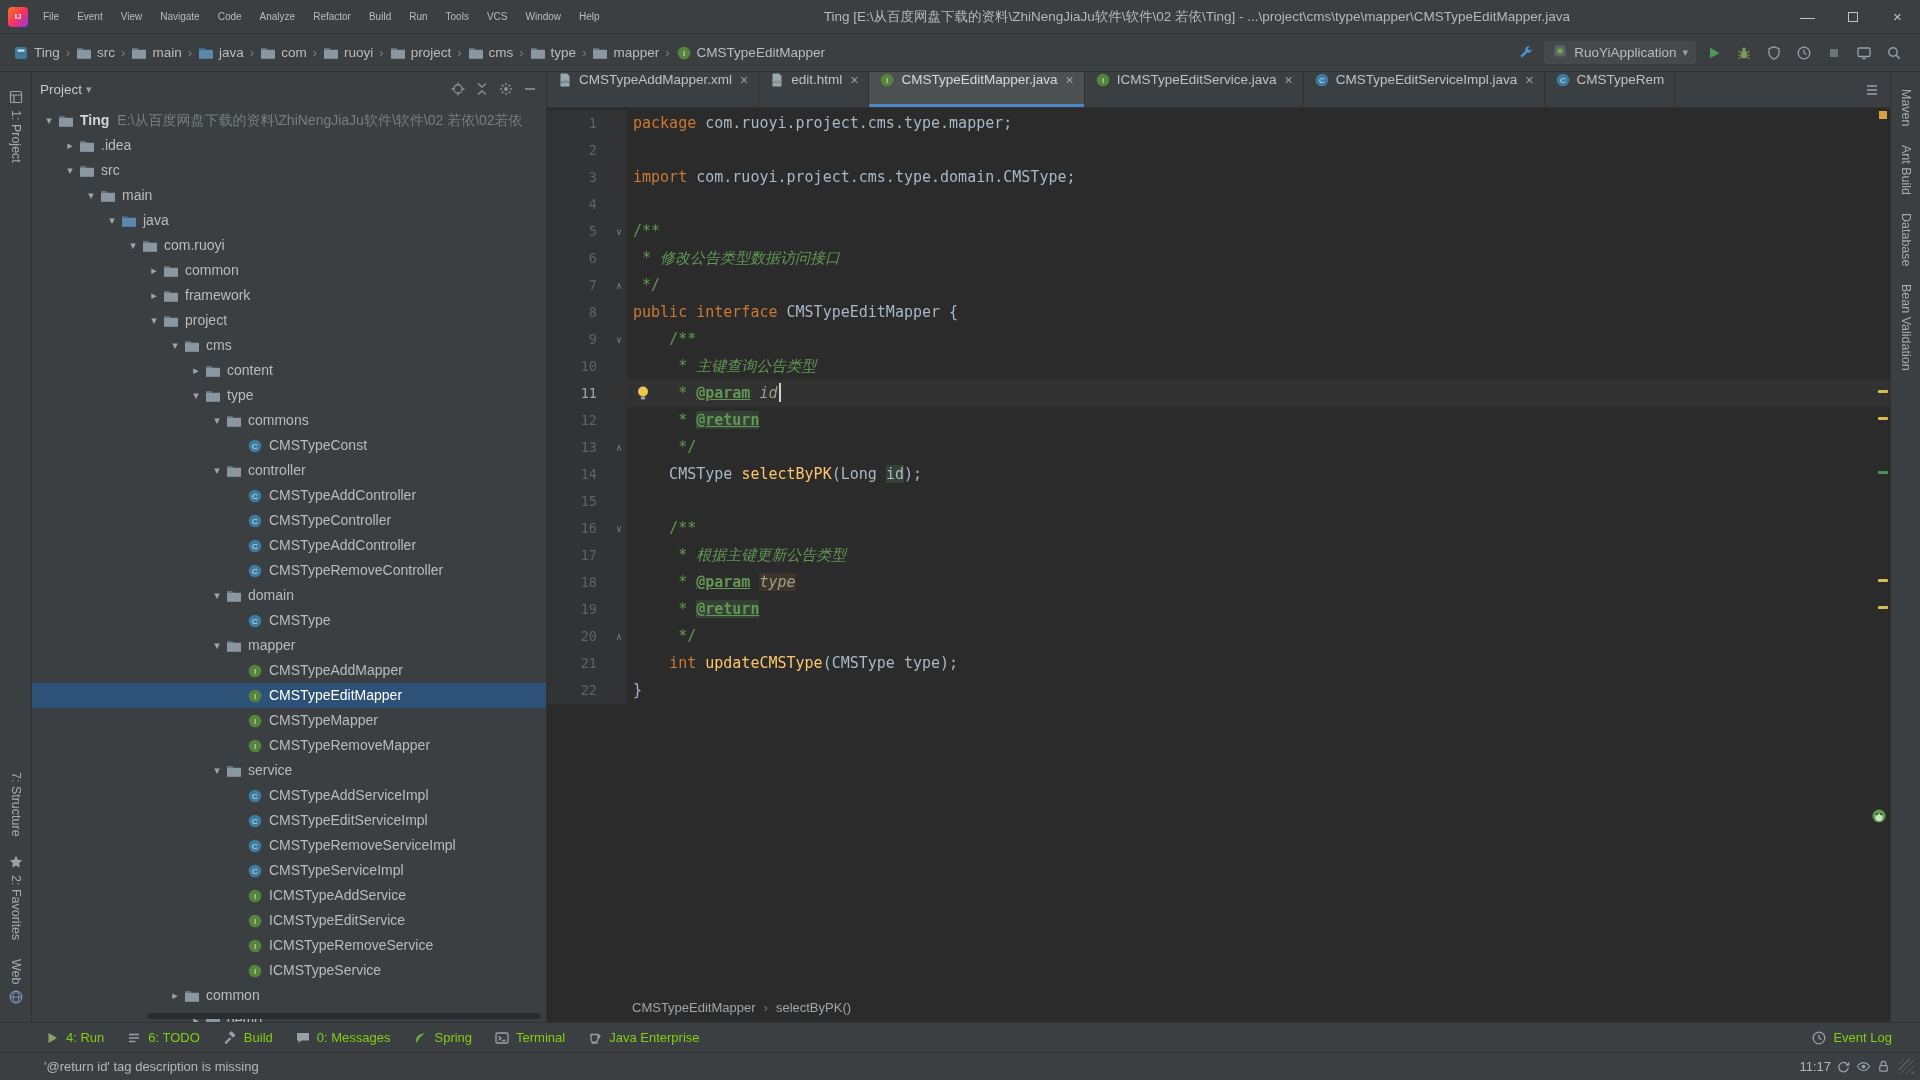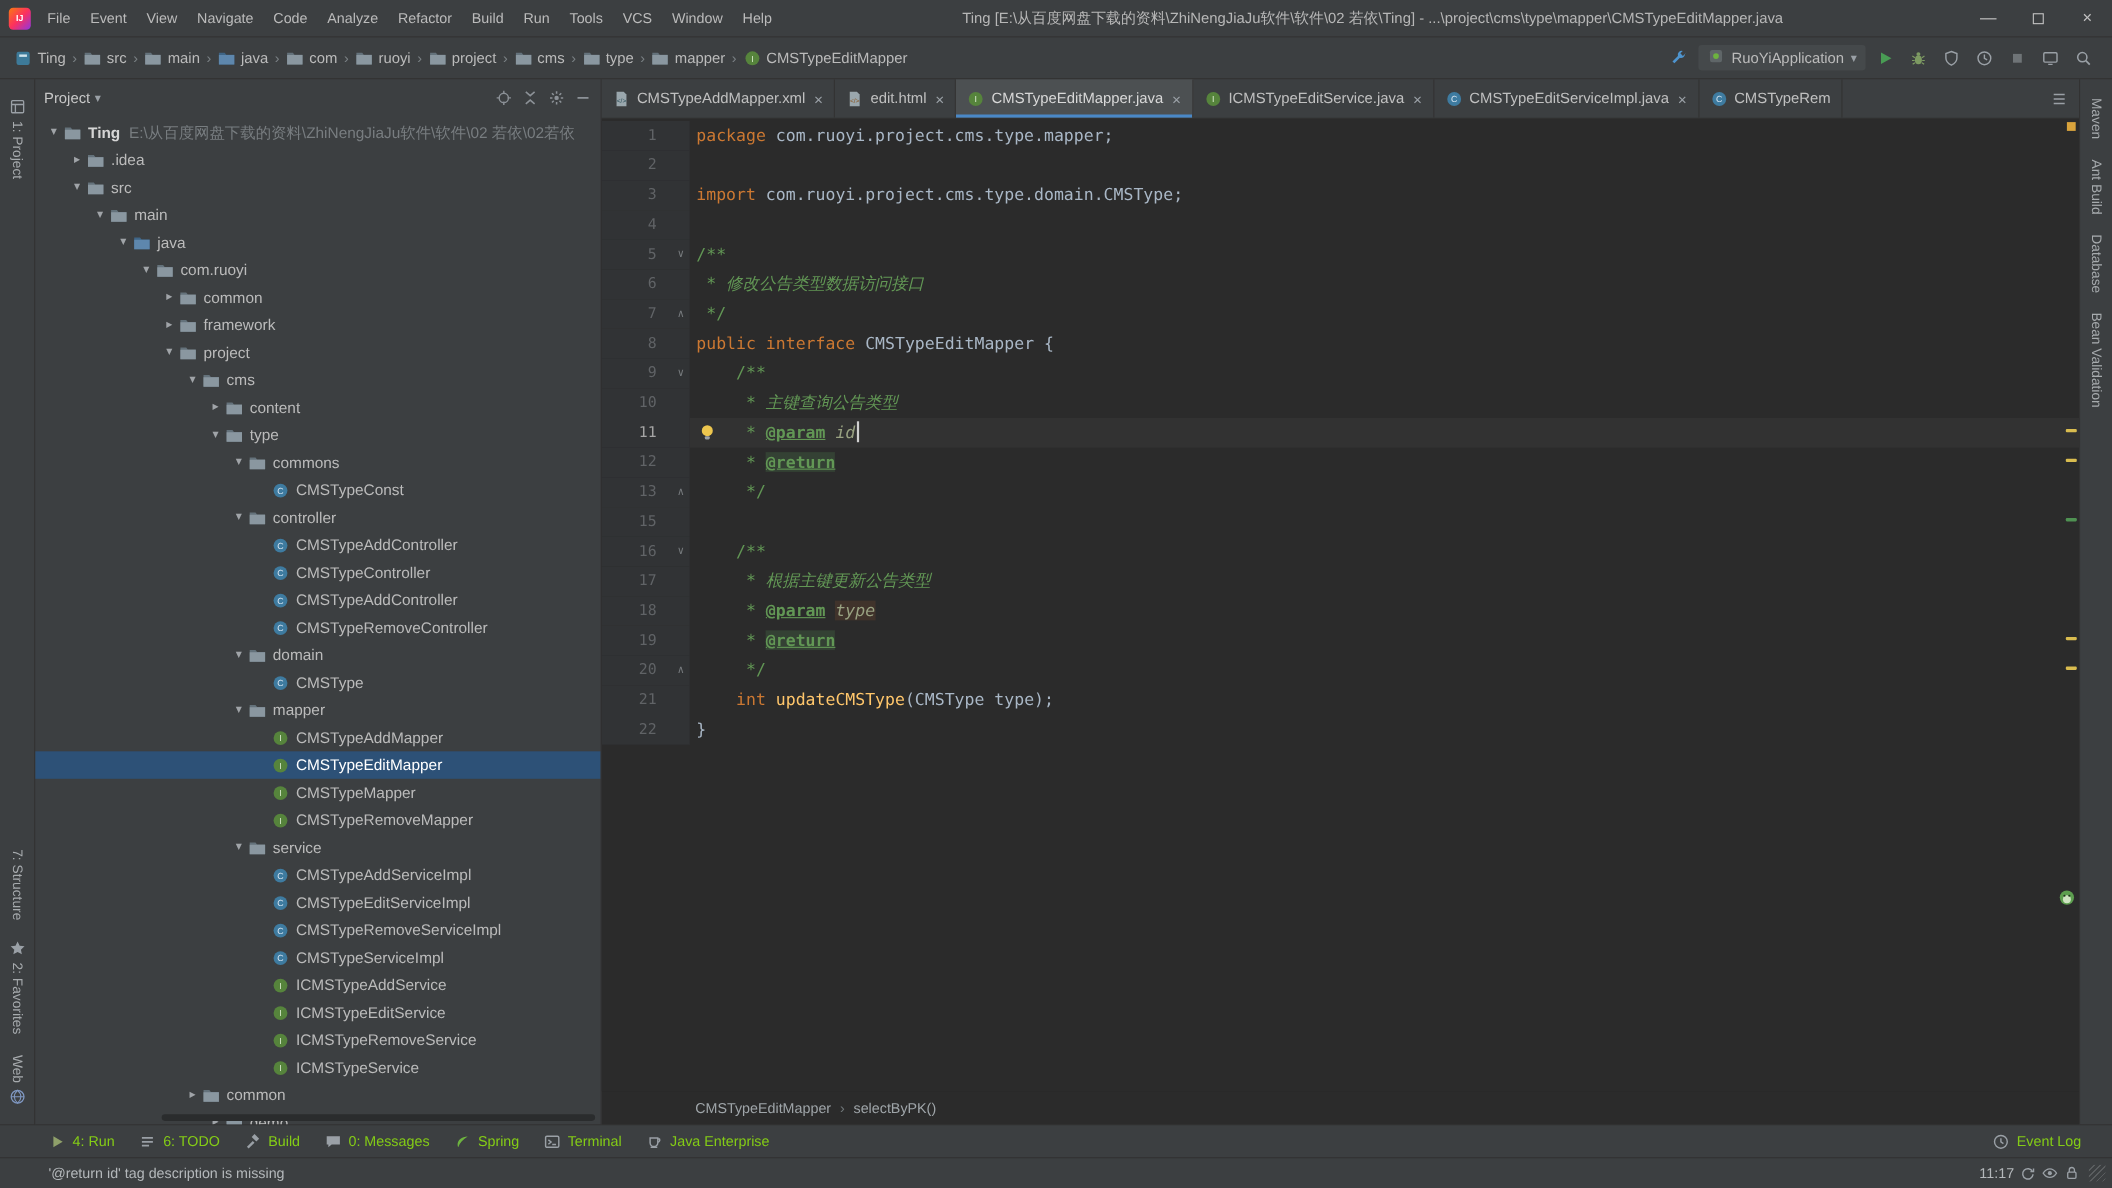--- a/index.html
+++ b/index.html
@@ -8,21 +8,21 @@
     --kw:#cc7832; --pl:#a9b7c6; --cm:#629755; --mth:#ffc66b;
   }
   *{margin:0;padding:0;box-sizing:border-box;user-select:none;cursor:default}
   html,body{width:1920px;height:1080px;overflow:hidden}
   body{background:var(--editor);color:var(--text);font-family:"Liberation Sans",sans-serif;font-size:14px}
 
   
   .titlebar{height:34px;background:var(--panel);border-bottom:1px solid var(--line);display:flex;align-items:center;padding-left:8px}
   .app-icon{width:20px;height:20px;border-radius:4px;background:linear-gradient(135deg,#f97a12,#fc315e 50%,#9135e0);color:#fff;font-size:8px;font-weight:bold;display:flex;align-items:center;justify-content:center;margin-right:6px;flex:none}
   .menus{display:flex;flex:none}
-  .menu-item{padding:0 9px;line-height:33px;font-size:13px;color:var(--text)}
+  .menu-item{padding:0 9px;line-height:33px;font-size:10px;color:var(--text)}
   .title-text{flex:1;text-align:center;font-size:13.5px;color:#b7b7b7;white-space:nowrap;overflow:hidden;text-overflow:ellipsis;padding:0 12px}
   .win-btns{display:flex;flex:none;height:34px}
   .win-btn{width:45px;display:flex;align-items:center;justify-content:center;color:#c3c3c3;font-size:15px}
   .max-box{display:inline-block;width:10px;height:10px;border:1.5px solid #c3c3c3}
 
   
   .navbar{height:38px;background:var(--panel);border-bottom:1px solid var(--line);display:flex;align-items:center;padding:0 10px}
   .crumbs{flex:1;display:flex;align-items:center;overflow:hidden;white-space:nowrap}
   .crumb{display:inline-flex;align-items:center;gap:5px;padding:0 3px;font-size:13.5px}
   .crumb-sep{color:#7a8084;padding:0 3px;font-size:13px}
@@ -58,21 +58,21 @@
   .arrow{width:18px;text-align:center;color:#a0a4a8;font-size:11px;flex:none}
   .tlabel{margin-left:6px}
   .tlabel.bold{font-weight:bold;color:#d5d5d5}
   .trow.sel .tlabel{color:#fff}
   .tsuffix{margin-left:8px;color:#787d80}
   .hscroll{position:absolute;bottom:3px;left:115px;right:5px;height:6px;border-radius:3px;background:#2a2c2d}
 
   
   .editor-col{flex:1;display:flex;flex-direction:column;min-width:0}
   .tabbar{height:36px;background:var(--panel);border-bottom:1px solid var(--line);display:flex;position:relative;flex:none;overflow:hidden}
-  .tab{display:flex;align-items:center;gap:6px;padding:0 10px;font-size:13.5px;border-right:1px solid var(--line);color:#c0c0c0;white-space:nowrap}
+  .tab{display:flex;align-items:flex-start;gap:6px;padding:0 10px;font-size:13.5px;border-right:1px solid var(--line);color:#c0c0c0;white-space:nowrap}
   .tab.active{background:#4c5052;box-shadow:inset 0 -3px 0 var(--accent);color:#d8d8d8}
   .tab-close{color:#9aa0a6;font-size:14px;margin-left:2px}
   .tablist-btn{position:absolute;right:6px;top:0;height:36px;display:flex;align-items:center}
 
   .editor-body{flex:1;background:var(--editor);position:relative;overflow:hidden;font-family:"DejaVu Sans Mono",monospace;font-size:15px}
   .lines{position:absolute;inset:0;padding-top:2px}
   .line{display:flex;height:27px;line-height:27px}
   .g{width:80px;flex:none;background:var(--gutter);color:#606366;text-align:right;padding-right:30px;font-size:13.5px;position:relative}
   .line.current .g{color:#a5a5a5}
   .fold{position:absolute;right:5px;top:0;font-size:10px;color:#737619;color:#777b7e}
@@ -891,20 +891,24 @@
           </div>
           <div class="line">
             <div class="g"><span class="num">12</span></div>
             <div class="c"><span class="tok-c">     * </span><span class="tok-ct tok-bg-g">@return</span></div>
           </div>
           <div class="line">
             <div class="g"><span class="num">13</span><span class="fold">∧</span></div>
             <div class="c"><span class="tok-c">     */</span></div>
           </div>
           <div class="line">
+            <div class="g"><span class="num">14</span></div>
+            <div class="c"><span class="tok-p">    CMSType </span><span class="tok-m">selectByPK</span><span class="tok-p">(Long </span><span class="tok-p tok-bg-g">id</span><span class="tok-p">);</span></div>
+          </div>
+          <div class="line">
             <div class="g"><span class="num">15</span></div>
             <div class="c"></div>
           </div>
           <div class="line">
             <div class="g"><span class="num">16</span><span class="fold">∨</span></div>
             <div class="c"><span class="tok-p">    </span><span class="tok-c">/**</span></div>
           </div>
           <div class="line">
             <div class="g"><span class="num">17</span></div>
             <div class="c"><span class="tok-c">     * </span><span class="tok-ci">根据主键更新公告类型</span></div>

